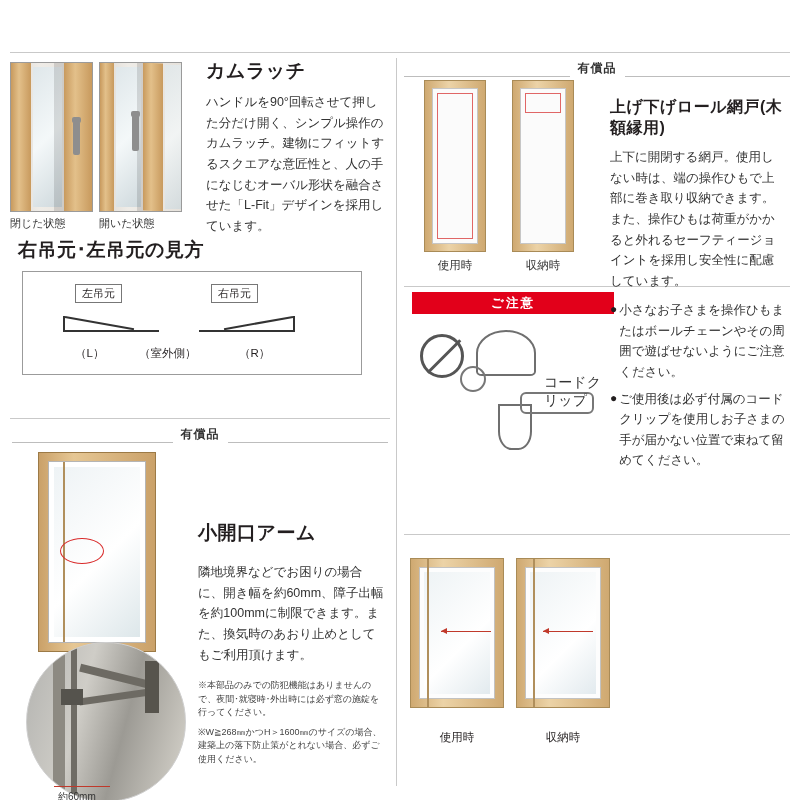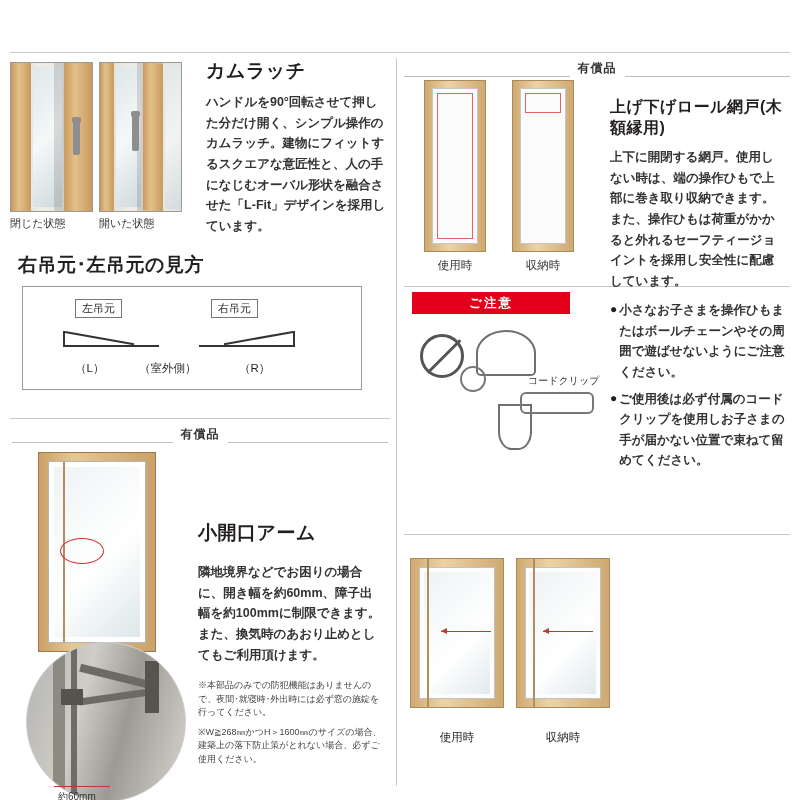--- a/index.html
+++ b/index.html
@@ -28,21 +28,21 @@
   .header .title {
     font-size:30px; font-weight:bold; letter-spacing:1px; color:#111;
   }
 
   
   .vline { position:absolute; width:1px; background:#c9c9c9; }
   .hline { position:absolute; height:1px; background:#c9c9c9; }
 
   
   .sec-title { font-size:19px; font-weight:bold; letter-spacing:0.5px; }
-  .body-text { font-size:12.5px; line-height:1.65; color:#333;font-weight:bold; }
+  .body-text { font-size:12.5px; line-height:1.65; color:#333; }
   .caption { font-size:11.5px; color:#333; text-align:center; }
   .small-note { font-size:9px; line-height:1.5; color:#444; }
 
   
   .tagbar { display:flex; align-items:flex-end; gap:8px; }
   .tagbar .rule { flex:1; height:1px; background:#bdbdbd; }
   .tagbar .tag { font-size:12px; color:#333; font-weight:bold; letter-spacing:1px;}
 
   
   #secA { position:absolute; left:10px; top:58px; width:380px; height:190px; }
@@ -56,21 +56,21 @@
   .d-wood { position:absolute; top:0; bottom:0; background:linear-gradient(90deg,#c89a5e,#e3c08a 40%,#c89a5e); }
   .d-glass { position:absolute; top:4px; bottom:4px; background:linear-gradient(135deg,#dfe7ea,#f4f8f9 50%,#cfd9dd); }
   .d-handle { position:absolute; width:7px; background:#8e8e8e; border-radius:2px; }
   .d-shadow { position:absolute; top:0; bottom:0; width:10px; background:rgba(0,0,0,0.12); }
 
   .capA { position:absolute; top:158px; font-size:11px; color:#333; width:83px;}
 
   #secA .txtblock { position:absolute; left:196px; top:0px; width:182px; }
 
   
-  #secB { position:absolute; left:12px; top:252px; width:378px; height:160px; }
+  #secB { position:absolute; left:12px; top:237px; width:378px; height:160px; }
   .diagbox { position:absolute; left:10px; top:34px; width:340px; height:104px; border:1px solid #9b9b9b; }
   .hingelabel { position:absolute; font-size:11px; border:1px solid #777; padding:1px 6px; background:#fff; }
   .hingebase { position:absolute; height:2px; background:#333; }
   .hinge-v { position:absolute; background:#333; }
   .lr { position:absolute; font-size:11.5px; }
 
   
   #secC { position:absolute; left:12px; top:424px; width:378px; height:360px; }
   .winbox { position:absolute; left:26px; top:28px; width:118px; height:200px; }
   .win-outer { position:absolute; inset:0; background:linear-gradient(90deg,#caa169,#e6c794 30%,#caa169); border:1px solid #9c7a46; }
@@ -94,21 +94,21 @@
   .narrowpair { position:absolute; left:20px; top:22px; width:176px; height:180px; display:flex; gap:26px;}
   .narrowwin { width:62px; height:172px; position:relative; border:1px solid #a98b57;
                background:linear-gradient(90deg,#cfa971,#ecd3a7 40%,#cfa971); }
   .nw-in { position:absolute; left:7px; top:7px; right:7px; bottom:7px; background:#fbfbfb; border:1px solid #c6c6c6;}
   .nw-red { position:absolute; left:12px; top:12px; right:12px; bottom:12px; border:1px solid #e06666; }
   #secD .txtblock { position:absolute; left:206px; top:39px; width:176px; }
 
   
   #secE { position:absolute; left:404px; top:292px; width:386px; height:240px; }
   .redbar {
-    position:absolute; left:8px; top:0; width:158px; height:22px; background:#e2001a;
+    position:absolute; left:8px; top:0; width:202px; height:22px; background:#e2001a;
     color:#fff; font-size:12.5px; font-weight:bold; letter-spacing:2px;
     display:flex; align-items:center; justify-content:center;
   }
   .cautionart { position:absolute; left:12px; top:34px; width:190px; height:140px; }
   .nosign { position:absolute; left:4px; top:8px; width:44px; height:44px; border:3px solid #555; border-radius:50%; }
   .nosign::after { content:""; position:absolute; left:-2px; top:18px; width:46px; height:3px; background:#555; transform:rotate(-45deg); }
   .cord { position:absolute; border:2px solid #6f6f6f; border-radius:50%; }
   #secE .txtblock { position:absolute; left:206px; top:0; width:176px; }
   .bullet { display:flex; gap:2px; }
   .bullet .dot { font-size:12px; line-height:1.6; }
@@ -258,21 +258,21 @@
 
   <div id="secE">
     <div class="redbar">ご注意</div>
 
     <div class="cautionart">
       <div class="nosign"></div>
       <div class="cord" style="left:60px; top:4px; width:60px; height:46px; border-radius:50% 50% 10% 10%;"></div>
       <div class="cord" style="left:82px; top:78px; width:34px; height:46px; border-radius:0 0 40% 40%;"></div>
       <div style="position:absolute; left:44px; top:40px; width:26px; height:26px; border:2px solid #777; border-radius:50%;"></div>
       <div style="position:absolute; left:104px; top:66px; width:74px; height:22px; border:2px solid #777; border-radius:6px;"></div>
-      <div style="position:absolute; left:112px; top:48px; font-size:10px; color:#333;">コードクリップ</div>
+      <div style="position:absolute; left:128px; top:48px; font-size:14px; color:#333;">コードクリップ</div>
     </div>
 
     <div class="txtblock">
       <div class="bullet" style="margin-top:8px;">
         <span class="dot">●</span>
         <span class="body-text">小さなお子さまを操作ひもまたはボールチェーンやその周囲で遊ばせないようにご注意ください。</span>
       </div>
       <div class="bullet" style="margin-top:6px;">
         <span class="dot">●</span>
         <span class="body-text">ご使用後は必ず付属のコードクリップを使用しお子さまの手が届かない位置で束ねて留めてください。</span>

